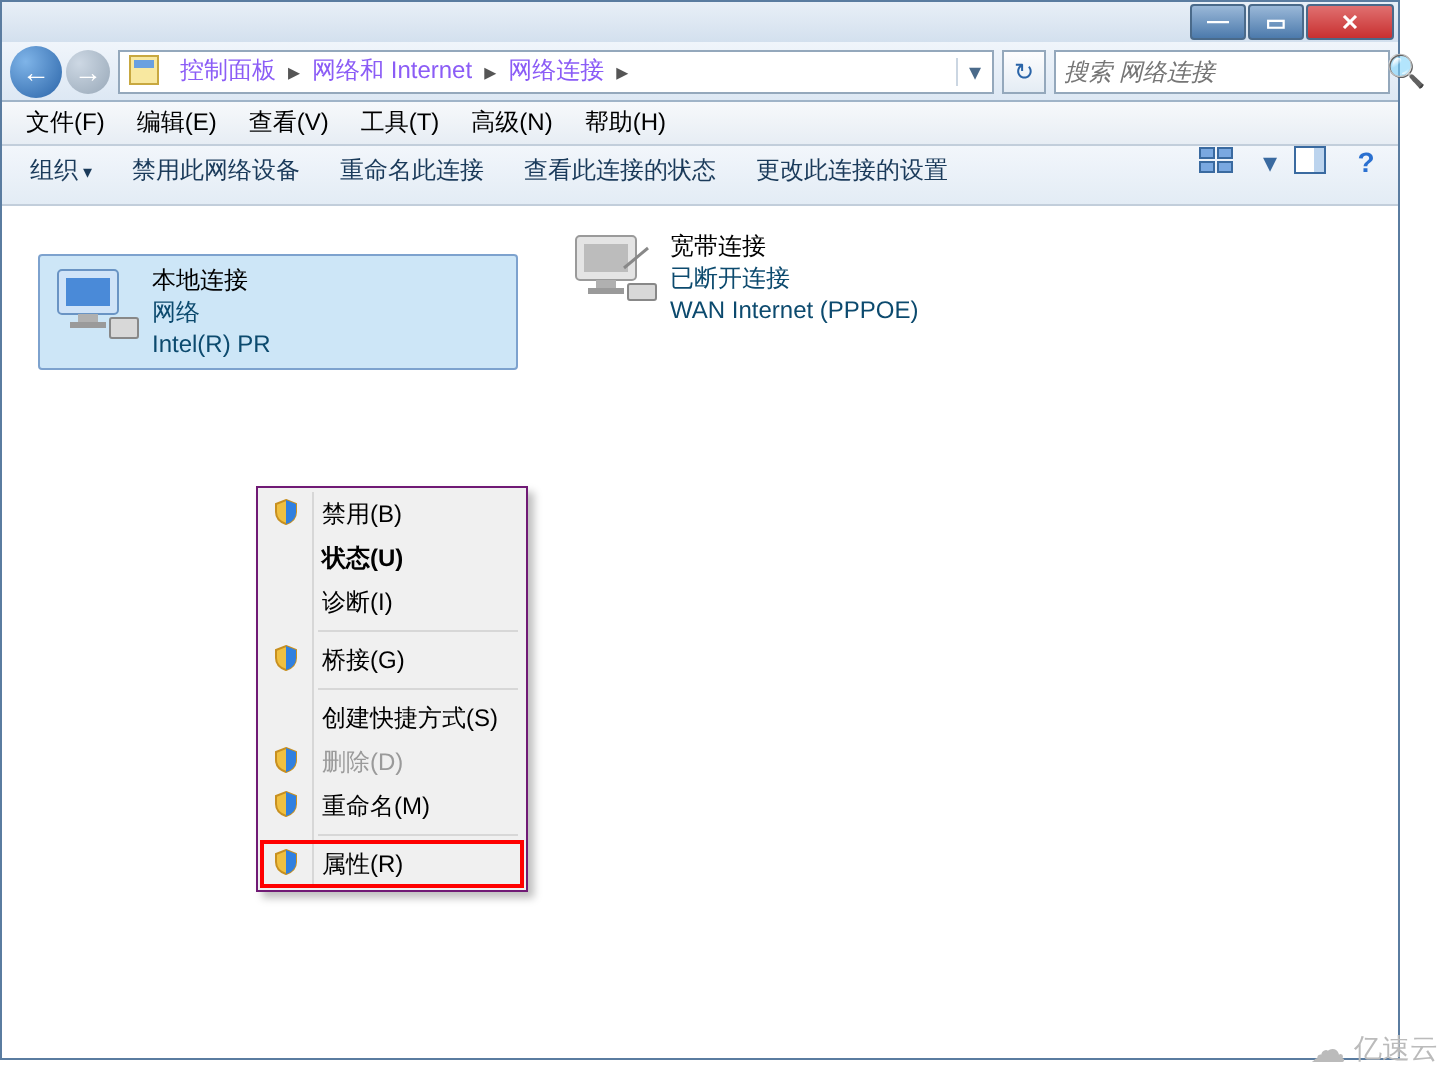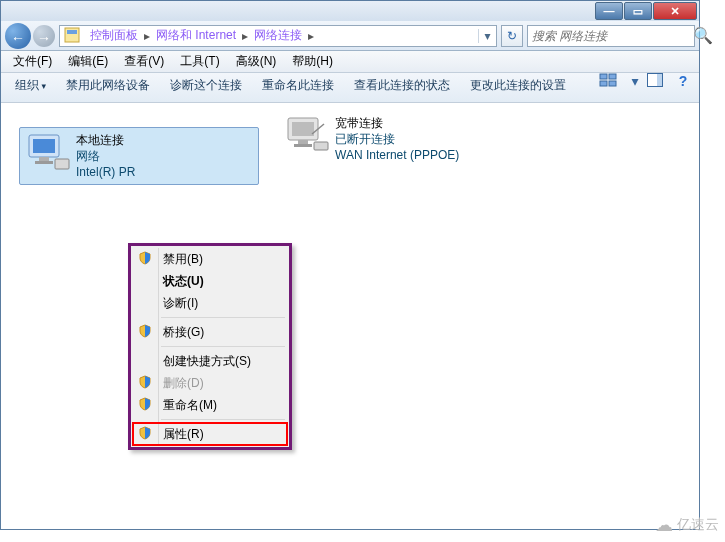--- a/index.html
+++ b/index.html
@@ -40,21 +40,21 @@
 
 .content { position: relative; height: 426px; background: #fff; }
 .conn { position: absolute; display: flex; width: 240px; padding: 4px; }
 .conn.selected { background: #cde6f7; border: 1px solid #7da2ce; border-radius: 2px; }
 .conn-icon { width: 48px; height: 40px; flex-shrink: 0; display:flex; align-items:center; justify-content:center; }
 .conn-text { font-size: 12px; line-height: 16px; padding-left: 4px; overflow: hidden; }
 .conn-text .l1 { color: #000; }
 .conn-text .l2, .conn-text .l3 { color: #0c4a6e; white-space: nowrap; }
 
 
-.ctxmenu { position: absolute; left: 127px; top: 140px; width: 164px; background: #f0f0f0; border: 3px solid #701a75; box-shadow: 3px 3px 4px rgba(0,0,0,.25); padding: 2px; font-size: 12px; }
+.ctxmenu { position: absolute; left: 127px; top: 140px; width: 136px; background: #f0f0f0; border: 1px solid #701a75; box-shadow: 3px 3px 4px rgba(0,0,0,.25); padding: 2px; font-size: 12px; }
 .ctxmenu .gutter { position: absolute; left: 2px; top: 2px; bottom: 2px; width: 26px; background: #f0f0f0; border-right: 1px solid #d7d7d7; }
 .ctx-item { position: relative; height: 22px; display: flex; align-items: center; padding-left: 30px; color: #000; }
 .ctx-item.disabled { color: #9a9a9a; }
 .ctx-item.bold { font-weight: bold; }
 .ctx-item .shield { position: absolute; left: 5px; width: 16px; height: 16px; }
 .ctx-sep { height: 1px; background: #d7d7d7; margin: 3px 2px 3px 28px; }
 .ctx-item.highlight { outline: 2px solid red; outline-offset: -1px; }
 
 
 .watermark { position: absolute; right: 6px; bottom: 6px; font-size: 14px; color: #bbb; display: flex; align-items: center; gap: 4px; }
@@ -105,21 +105,20 @@
     <span>编辑(E)</span>
     <span>查看(V)</span>
     <span>工具(T)</span>
     <span>高级(N)</span>
     <span>帮助(H)</span>
   </div>
 
   <div class="toolbar">
     <span class="tb-btn drop">组织</span>
     <span class="tb-btn">禁用此网络设备</span>
-    <span class="tb-btn">诊断这个连接</span>
     <span class="tb-btn">重命名此连接</span>
     <span class="tb-btn">查看此连接的状态</span>
     <span class="tb-btn">更改此连接的设置</span>
     <span class="tb-spacer"></span>
     <span class="tb-icon">
       <svg width="18" height="14">
           <rect x="1" y="1" width="7" height="5" fill="#7aa8e0" stroke="#3a6aa0"></rect>
           <rect x="10" y="1" width="7" height="5" fill="#7aa8e0" stroke="#3a6aa0"></rect>
           <rect x="1" y="8" width="7" height="5" fill="#7aa8e0" stroke="#3a6aa0"></rect>
           <rect x="10" y="8" width="7" height="5" fill="#7aa8e0" stroke="#3a6aa0"></rect>

